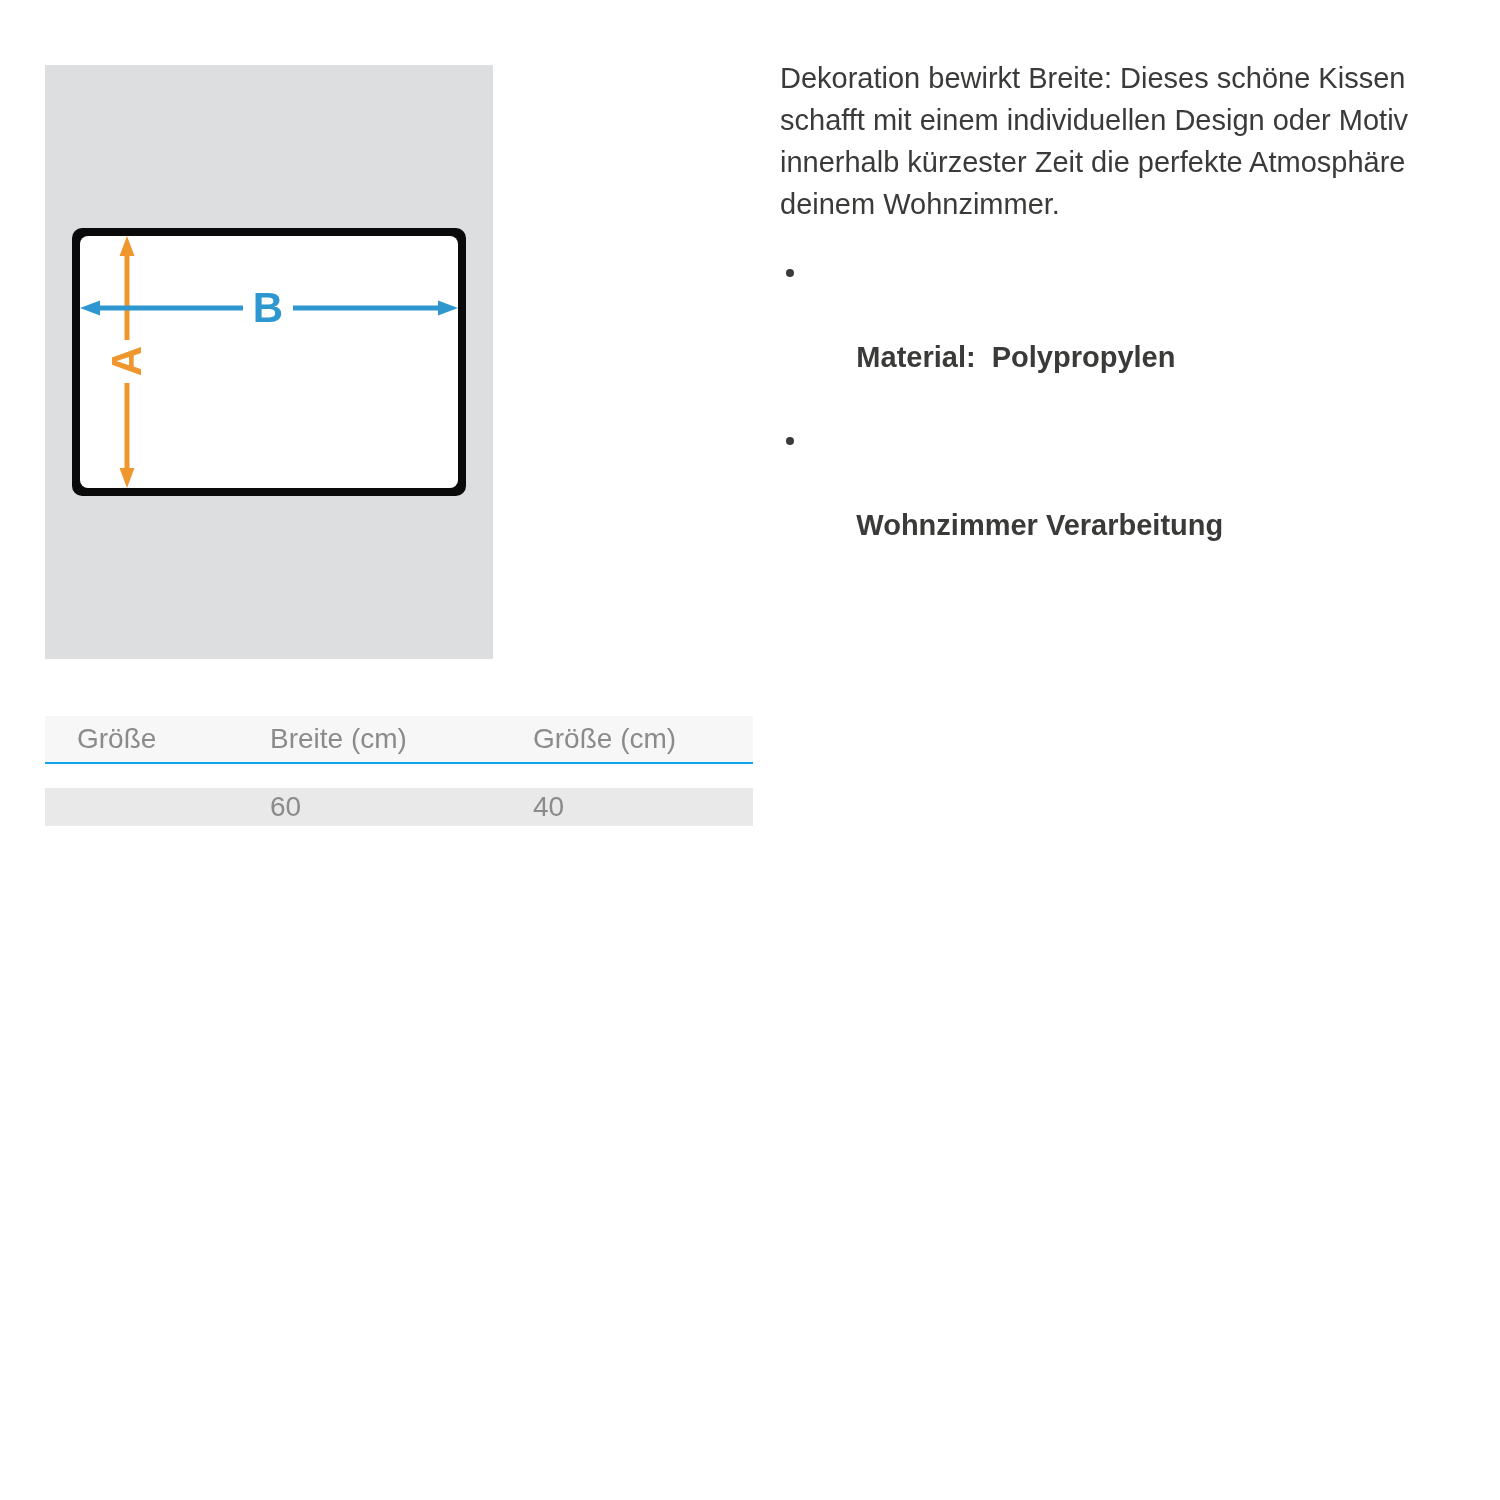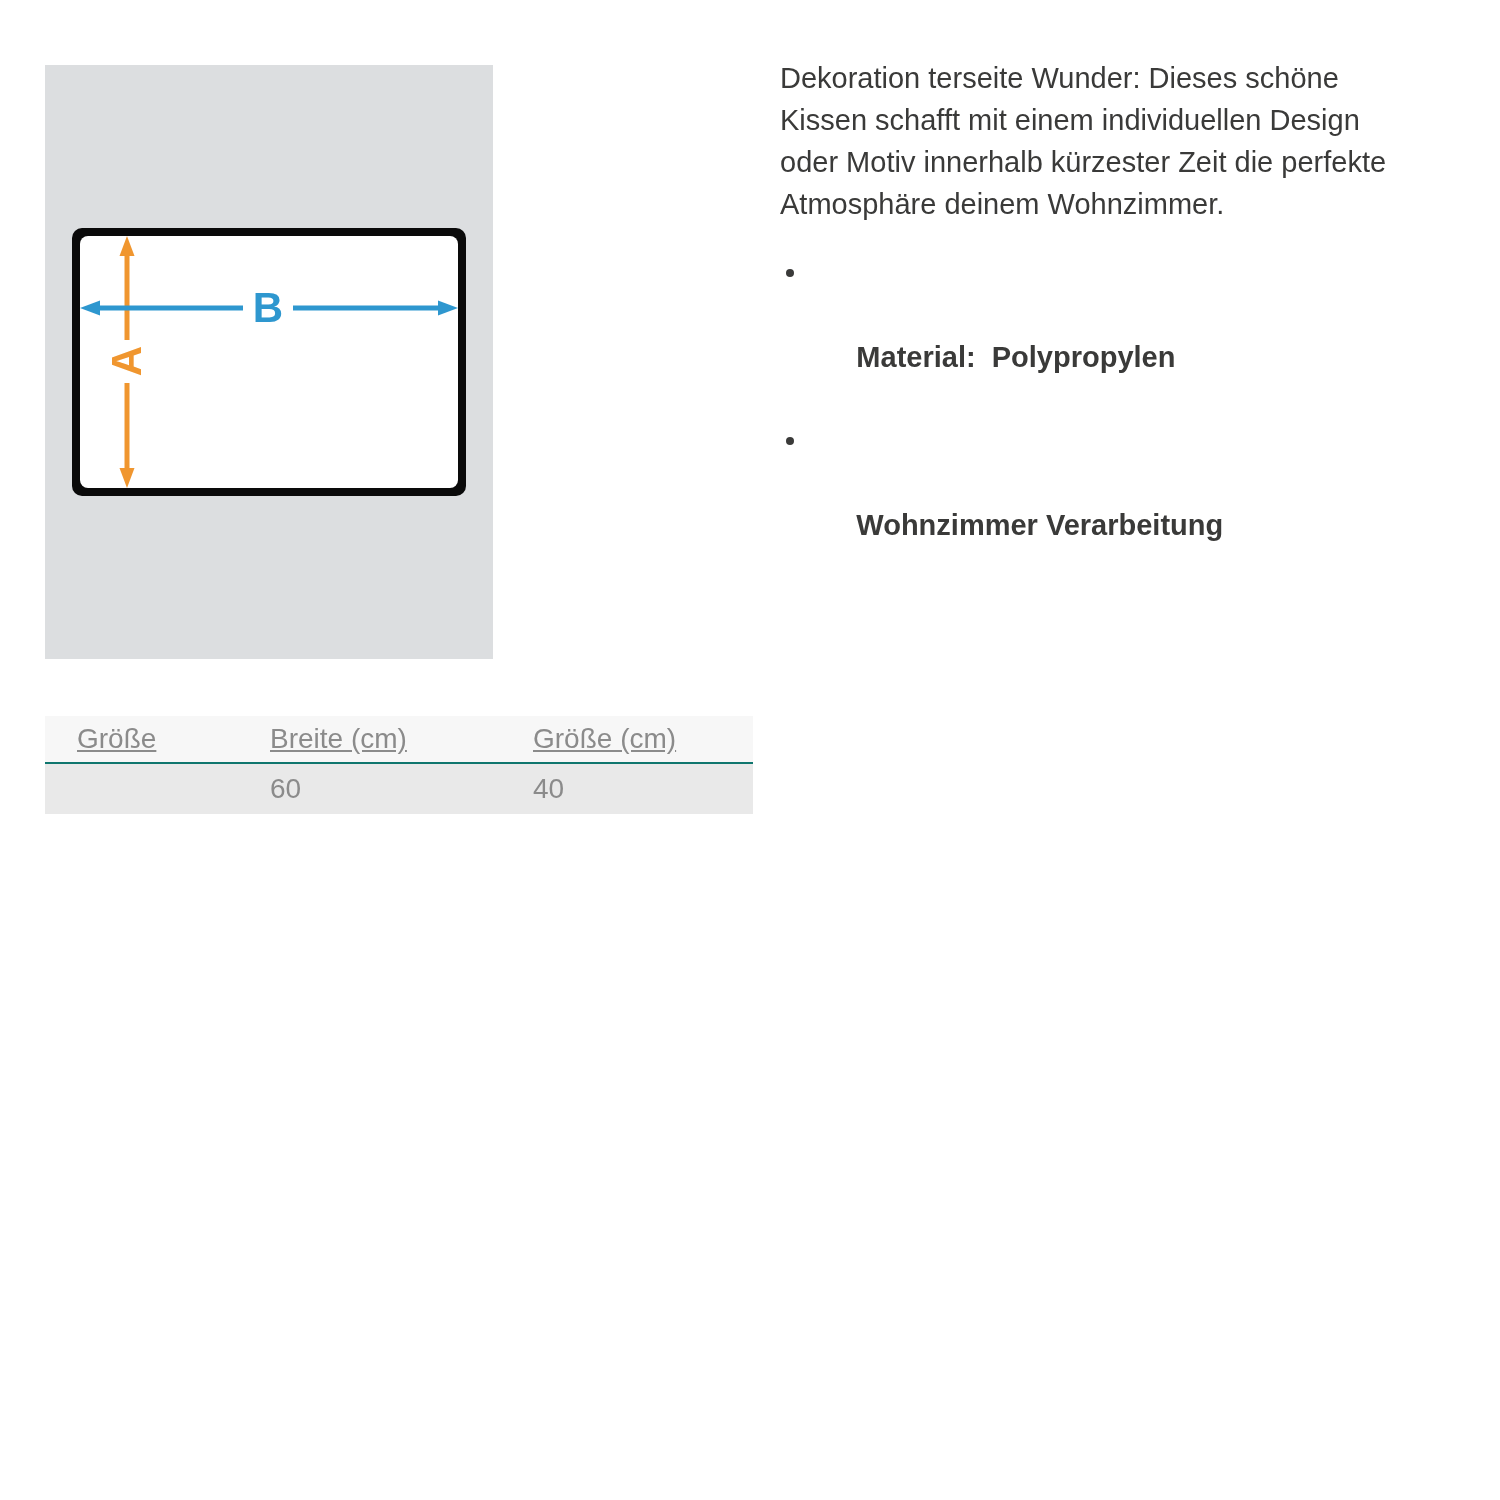--- a/index.html
+++ b/index.html
@@ -58,22 +58,22 @@
   }
 
   
   .size-table{
     position:absolute;left:45px;top:716px;width:708px;
     font-size:28px;color:var(--table-text);
   }
   .size-table .t-row{
     display:grid;grid-template-columns:225px 263px 1fr;align-items:center;
   }
-  .size-table .t-head{height:48px;background:var(--table-header-bg);border-bottom:2px solid #0f766e;text-decoration:underline;}
-  .size-table .t-body{height:50px;background:var(--table-row-bg);}
+  .size-table .t-head{height:48px;background:var(--table-header-bg);border-bottom:2px solid #0ea5e9;}
+  .size-table .t-body{height:38px;background:var(--table-row-bg);margin-top:24px;}
   .size-table .c-first{padding-left:32px;}
 </style>
 </head>
 <body>
 
 <div class="figure-panel">
   <div class="pillow-frame">
     <div class="pillow-frame-inner"></div>
   </div>
 
@@ -88,21 +88,21 @@
     <line class="arrow-b-stroke" x1="53" y1="243" x2="198" y2="243"></line>
     <line class="arrow-b-stroke" x1="248" y1="243" x2="395" y2="243"></line>
     <polygon class="arrow-b-fill" points="413,243 393,235.5 393,250.5"></polygon>
   </svg>
 
   <div class="dim-label dim-label-b">B</div>
   <div class="dim-label dim-label-a">A</div>
 </div>
 
 <div class="description">
-  <p>Dekoration terseite Wunder: Dieses schöne Kissen schafft mit einem individuellen Design oder Motiv innerhalb kürzester Zeit die perfekte Atmosphäre deinem Wohnzimmer.</p>
+  <p>Dekoration bewirkt Breite: Dieses schöne Kissen schafft mit einem individuellen Design oder Motiv innerhalb kürzester Zeit die perfekte Atmosphäre deinem Wohnzimmer.</p>
   <ul class="feature-list">
     <li>
       <span class="bullet-dot"></span>
       <span>Material:  Polypropylen</span>
     </li>
     <li>
       <span class="bullet-dot"></span>
       <span>Wohnzimmer Verarbeitung</span>
     </li>
   </ul>

